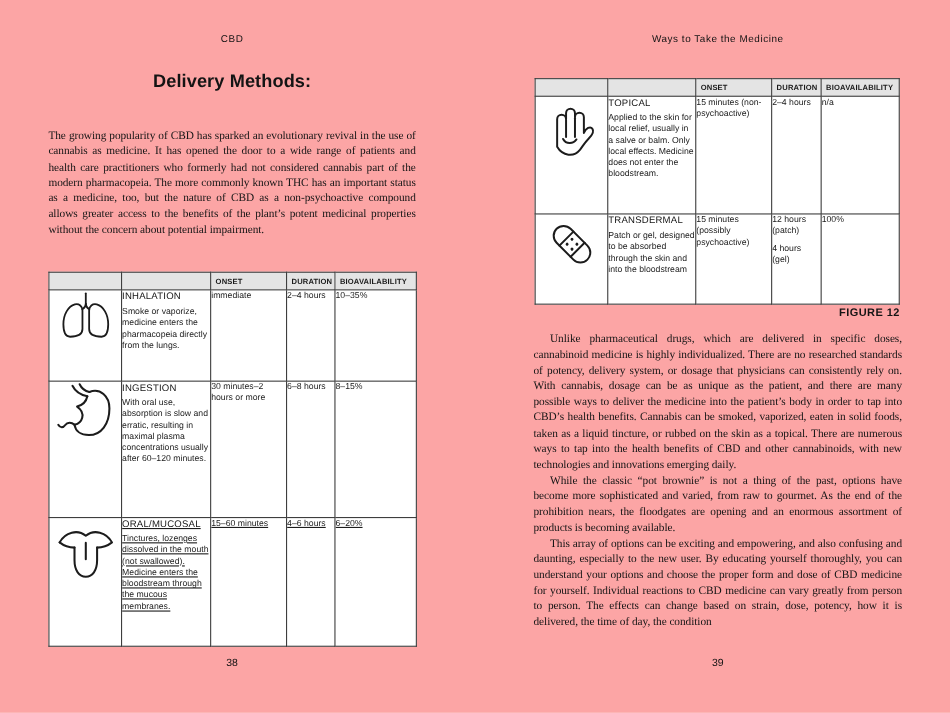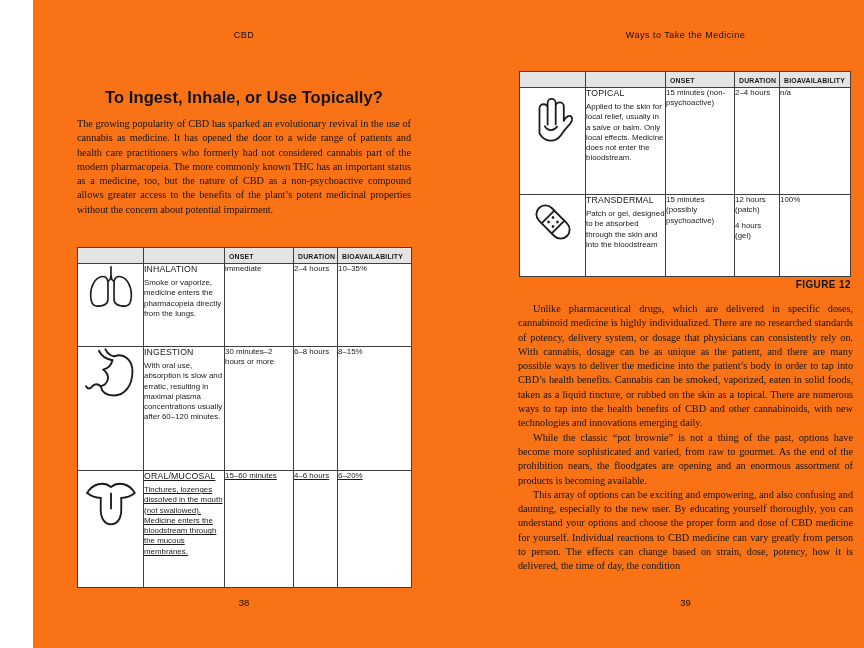--- a/index.html
+++ b/index.html
@@ -3,21 +3,21 @@
 <meta charset="utf-8">
 <style>
   html, body {
     margin: 0; padding: 0;
     width: 864px; height: 648px;
     overflow: hidden;
     background: #ffffff;
     font-family: "Liberation Sans", sans-serif;
     color: #1c1c1c;
   }
-  .spread { position: absolute; inset: 0; background: #f97316; margin-left: 33px; }
+  .spread { position: absolute; inset: 0; background: #fca5a5; }
 
   .running-head {
     position: absolute; top: 30px;
     font-size: 9px; letter-spacing: 0.5px; color: #121212;
     text-align: center;
   }
   .rh-left { left: 44px; width: 334px; }
   .rh-right { left: 485px; width: 335px; }
 
   .chapter-title {
@@ -84,21 +84,21 @@
   svg.icon { stroke: #1c1c1c; fill: none; stroke-linecap: round; stroke-linejoin: round; }
 </style>
 </head>
 <body>
 
 <div class="spread">
 
   <div>
     <div class="running-head rh-left">CBD</div>
 
-    <h1 class="chapter-title"><br><span>To Ingest, Inhale, or Use Topically?</span></h1>
+    <h1 class="chapter-title"><span>Delivery Methods:</span><br></h1>
 
     <p class="body-text left-paragraph">The growing popularity of CBD has sparked an evolutionary revival in the use of cannabis as medicine. It has opened the door to a wide range of patients and health care practitioners who formerly had not considered cannabis part of the modern pharmacopeia. The more commonly known THC has an important status as a medicine, too, but the nature of CBD as a non-psychoactive compound allows greater access to the benefits of the plant’s potent medicinal properties without the concern about potential impairment.</p>
 
     <table class="delivery-table lt">
       <colgroup>
         <col style="width:66px">
           <col style="width:81px">
           <col style="width:69px">
           <col style="width:44px">
           <col style="width:74px">

